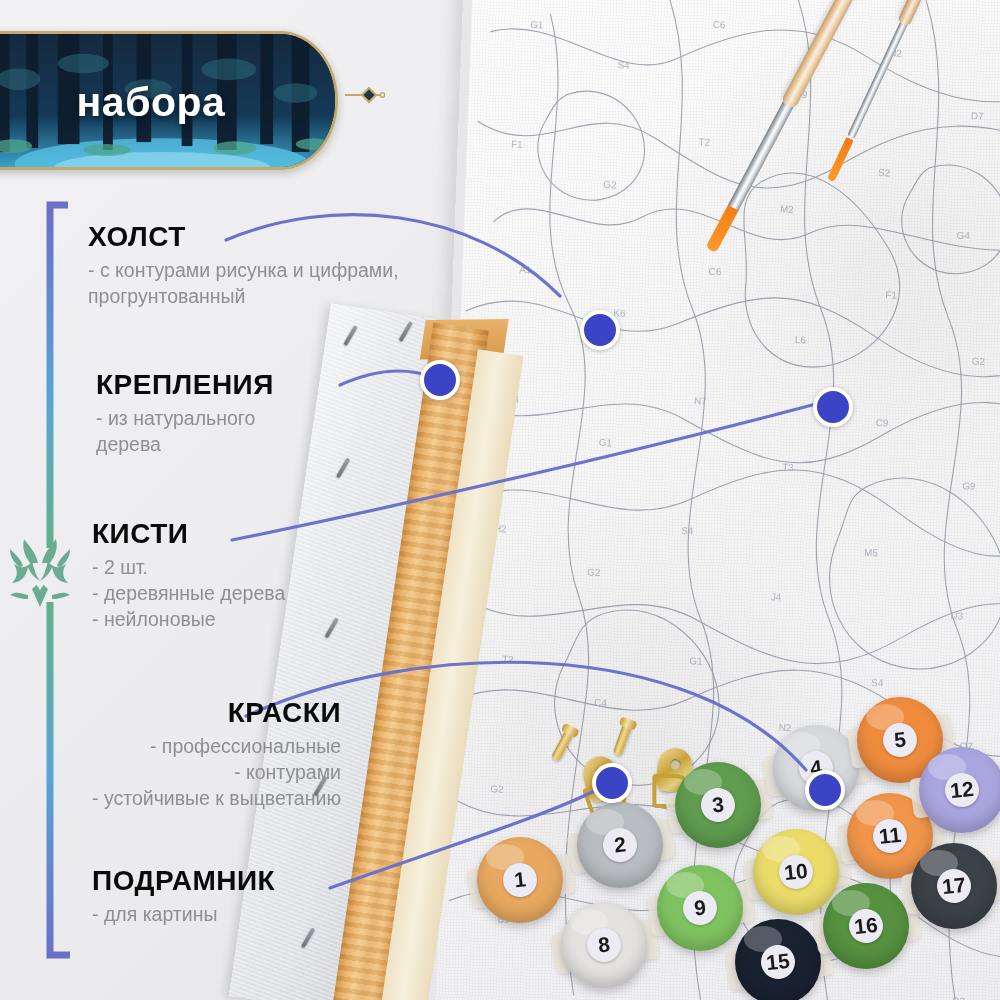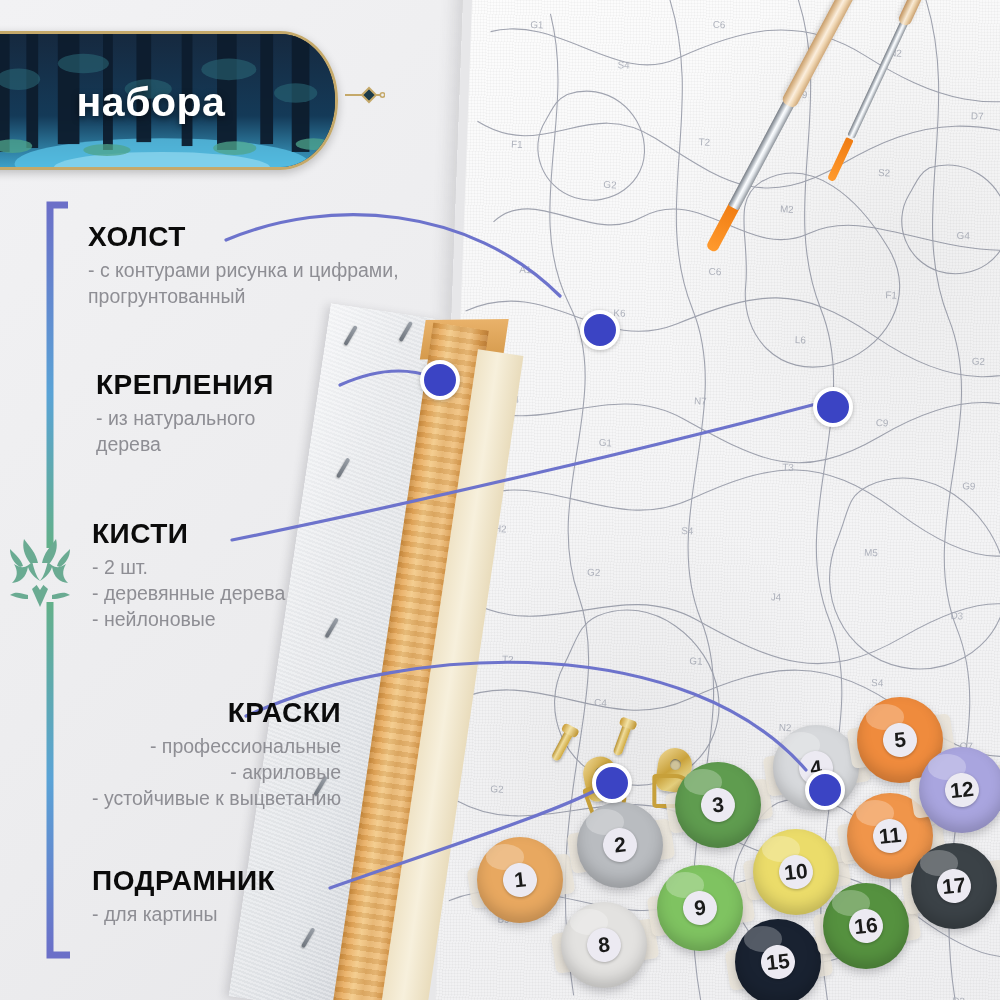--- a/index.html
+++ b/index.html
@@ -473,21 +473,21 @@
       <li>- 2 шт.</li>
       <li>- деревянные дерева</li>
       <li>- нейлоновые</li>
     </ul>
   </div>
 
   <div class="item" style="left:92px; top:698px;text-align:right;">
     <h3>КРАСКИ</h3>
     <ul>
       <li>- профессиональные</li>
-      <li>- акриловые</li>
+      <li>- контурами</li>
       <li>- устойчивые к выцветанию</li>
     </ul>
   </div>
 
   <div class="item" style="left:92px; top:866px;">
     <h3>ПОДРАМНИК</h3>
     <ul>
       <li>- для картины</li>
     </ul>
   </div>

